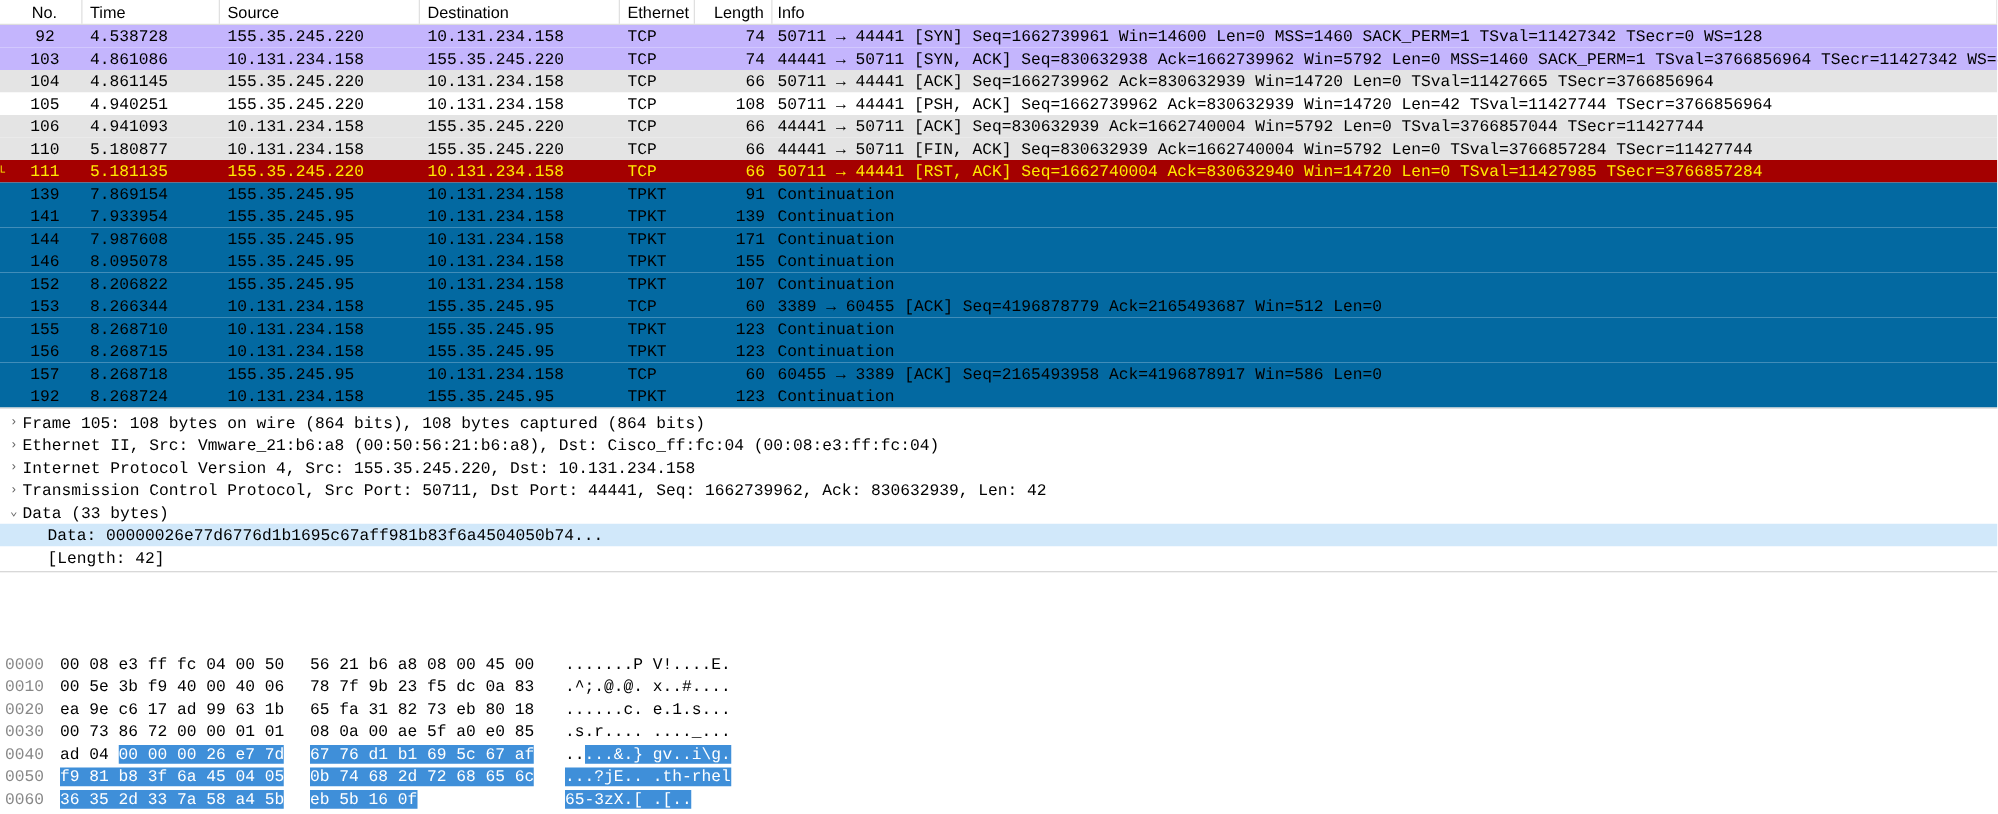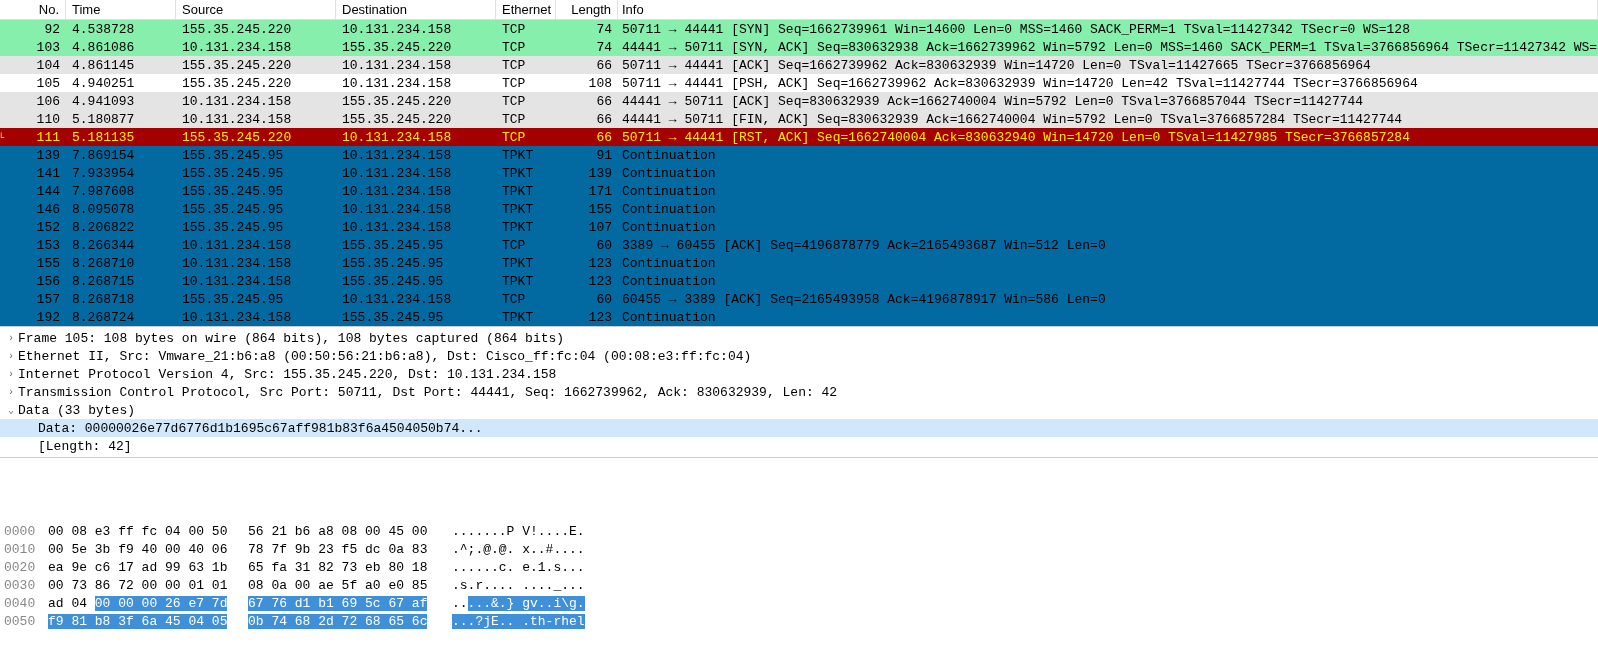--- a/index.html
+++ b/index.html
@@ -38,29 +38,29 @@
   height: 18px;
   align-items: center;
   font-family: "Consolas", "Liberation Mono", monospace;
   font-size: 13px;
   white-space: nowrap;
 }
 .packet-row .col {
   padding: 0 6px;
   overflow: hidden;
 }
-.col-no { width: 60px; text-align: right; }
+.col-no { width: 60px; text-align: center; }
 .col-time { width: 110px; }
 .col-src { width: 160px; }
 .col-dst { width: 160px; }
 .col-proto { width: 60px; }
 .col-len { width: 62px; text-align: right; padding-right: 4px;}
 .col-info { flex: 1; padding-left: 4px !important; }
 .row-marker { width: 6px; flex: 0 0 6px; }
-.bg-gray { background: #86efac; }
+.bg-gray { background: #c4b5fd; }
 .bg-lightgray { background: #e4e4e4; }
 .bg-lavender { background: #0369a1; }
 .bg-white { background: #fff; }
 .bg-red { background: #a40000; color: #ffeb00; }
 .bg-red .row-marker { background: #a40000; }
 .details-pane {
   flex: 0 0 auto;
   padding: 2px 0;
   font-family: "Consolas", "Liberation Mono", monospace;
   font-size: 13px;
@@ -366,14 +366,22 @@
         <span class="hex-ascii">..<span class="hl">...&amp;.} gv..i\g.</span></span>
       </div>
       <div class="hex-row">
         <span class="hex-offset">0050</span>
         <span class="hex-bytes">
           <span class="hex-group1"><span class="hl">f9 81 b8 3f 6a 45 04 05</span></span>
           <span class="hex-group2"><span class="hl">0b 74 68 2d 72 68 65 6c</span></span>
         </span>
         <span class="hex-ascii"><span class="hl">...?jE.. .th-rhel</span></span>
       </div>
+      <div class="hex-row">
+        <span class="hex-offset">0060</span>
+        <span class="hex-bytes">
+          <span class="hex-group1"><span class="hl">36 35 2d 33 7a 58 a4 5b</span></span>
+          <span class="hex-group2"><span class="hl">eb 5b 16 0f</span></span>
+        </span>
+        <span class="hex-ascii"><span class="hl">65-3zX.[ .[..</span></span>
+      </div>
     </div>
 </div>
 
 </body></html>

